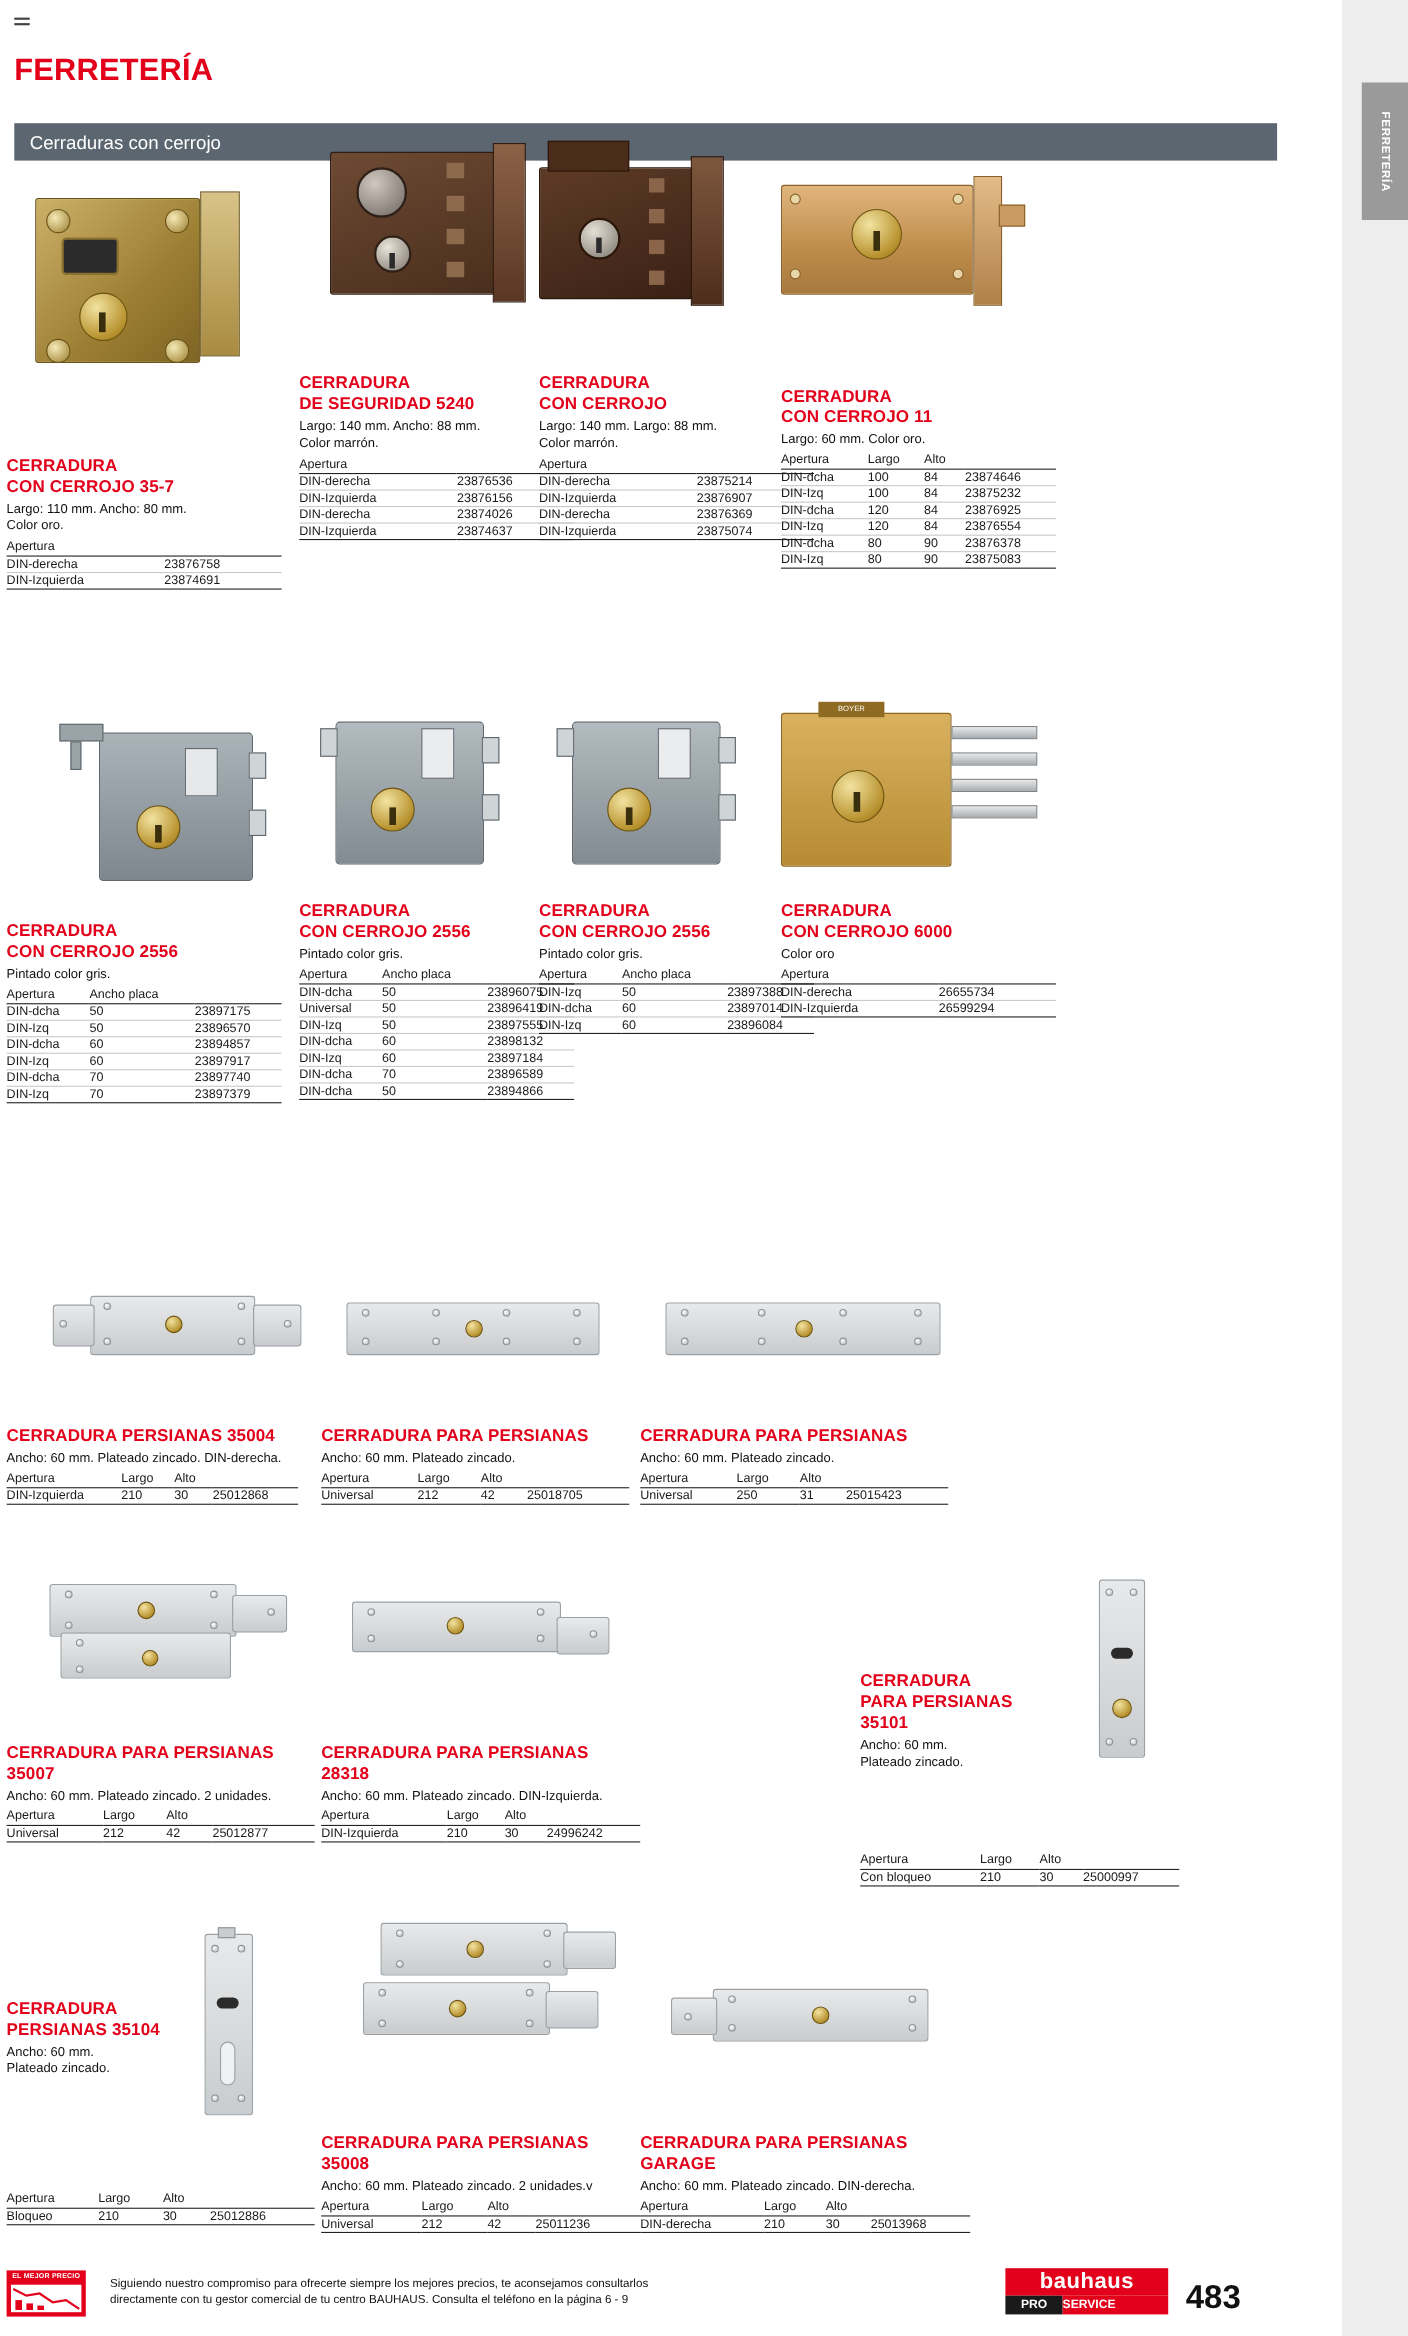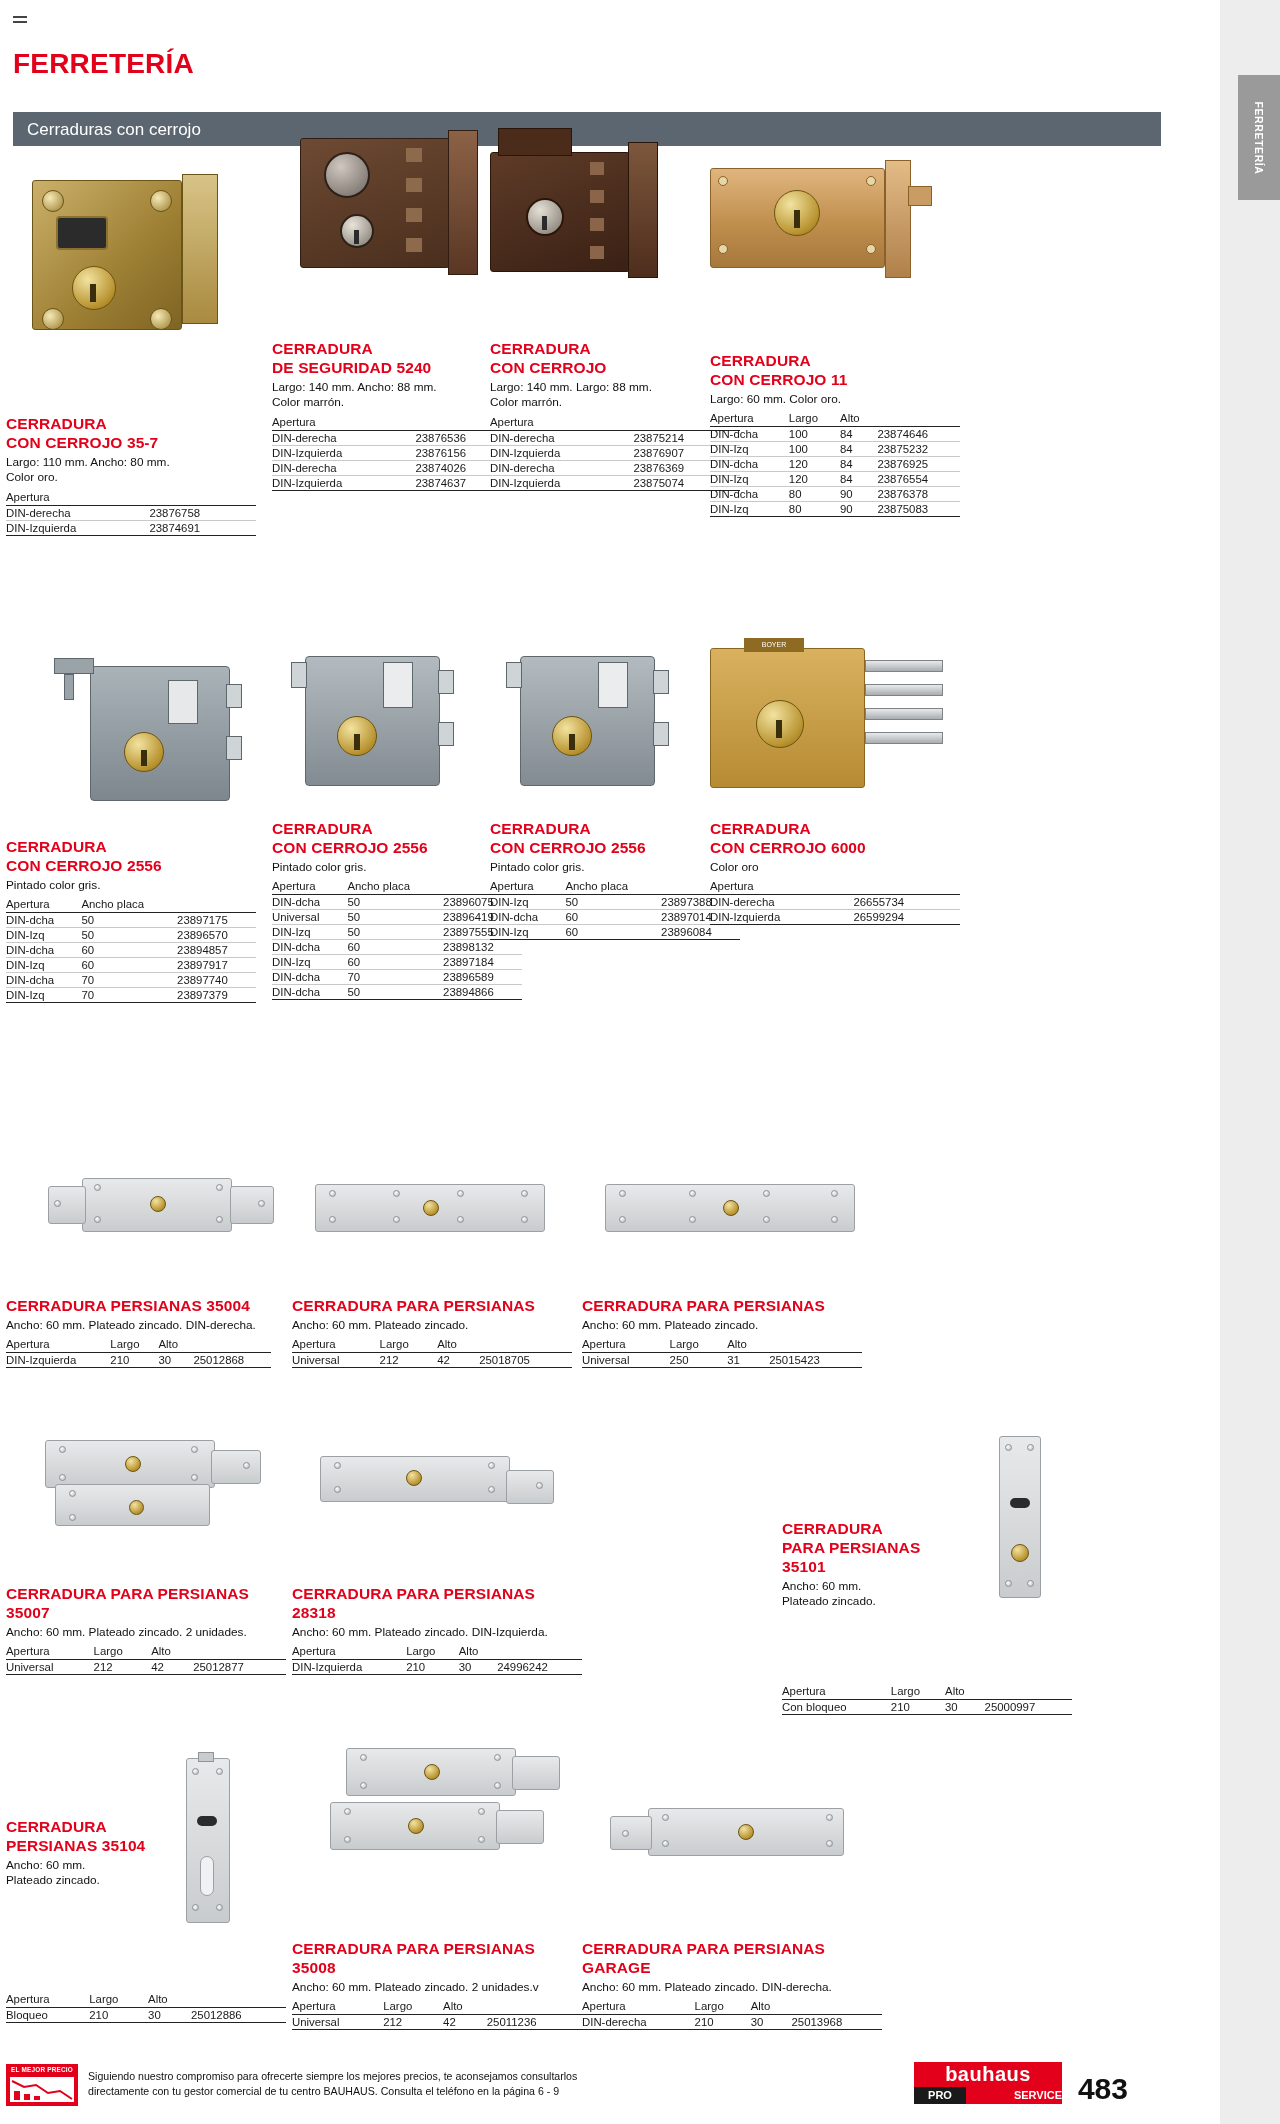--- a/index.html
+++ b/index.html
@@ -61,38 +61,38 @@
   table.spec td {
     padding:1px 6px 1px 0; border-bottom:1px solid #c9c9c9; white-space:nowrap;
   }
   table.spec tr:last-child td { border-bottom:1px solid #222; }
   table.spec td.code { }
   
   .img { position:absolute; }
 
   
   .footer-note {
-    position:absolute; left:88px; bottom:26px; width:520px;
+    position:absolute; left:100px; bottom:26px; width:520px;
     font-size:10.6px; line-height:1.35; color:#111;
   }
   .best-price {
     position:absolute; left:6px; bottom:18px; width:72px; height:42px;
     background:#e2001a; color:#fff;
   }
   .best-price .bp-t { font-size:6.4px; font-weight:bold; text-align:center; padding-top:2px; letter-spacing:.2px;}
   .best-price .bp-g { position:absolute; left:4px; top:13px; width:64px; height:25px; background:#fff; }
   .best-price .bp-g svg { display:block; }
   .bauhaus {
     position:absolute; right:118px; bottom:20px; width:148px;
   }
   .bh-top { background:#e2001a; color:#fff; font-size:20px; font-weight:bold;
     text-align:center; letter-spacing:.5px; padding:1px 0 1px; }
   .bh-bot { display:flex; height:17px; font-size:11px; font-weight:bold; }
   .bh-pro { background:#1a1a1a; color:#fff; flex:0 0 52px; text-align:center; line-height:17px;}
-  .bh-serv { background:#e2001a; color:#fff; flex:1; text-align:right; line-height:17px;}
+  .bh-serv { background:#e2001a; color:#fff; flex:1; text-align:left; line-height:17px;}
   .pageno {
     position:absolute; right:52px; bottom:18px; font-size:30px; font-weight:bold; color:#111;
   }
   .leftbar { position:absolute; left:0; top:0; width:6px; height:2124px; background:#fff; }
 
   .plate-lock{position:absolute;background:linear-gradient(180deg,#e8e9ea,#c9ccce);border:1px solid #9aa0a4;border-radius:3px;}
   .plate-screw{position:absolute;width:7px;height:7px;border-radius:50%;background:radial-gradient(circle at 35% 35%,#fff,#b0b5b8);border:1px solid #8e9498;}
   .cyl{position:absolute;border-radius:50%;background:radial-gradient(circle at 35% 30%,#f2e3a0,#b8922f 70%,#8a6c18);border:1px solid #6d5410;}
 </style>
 </head>

